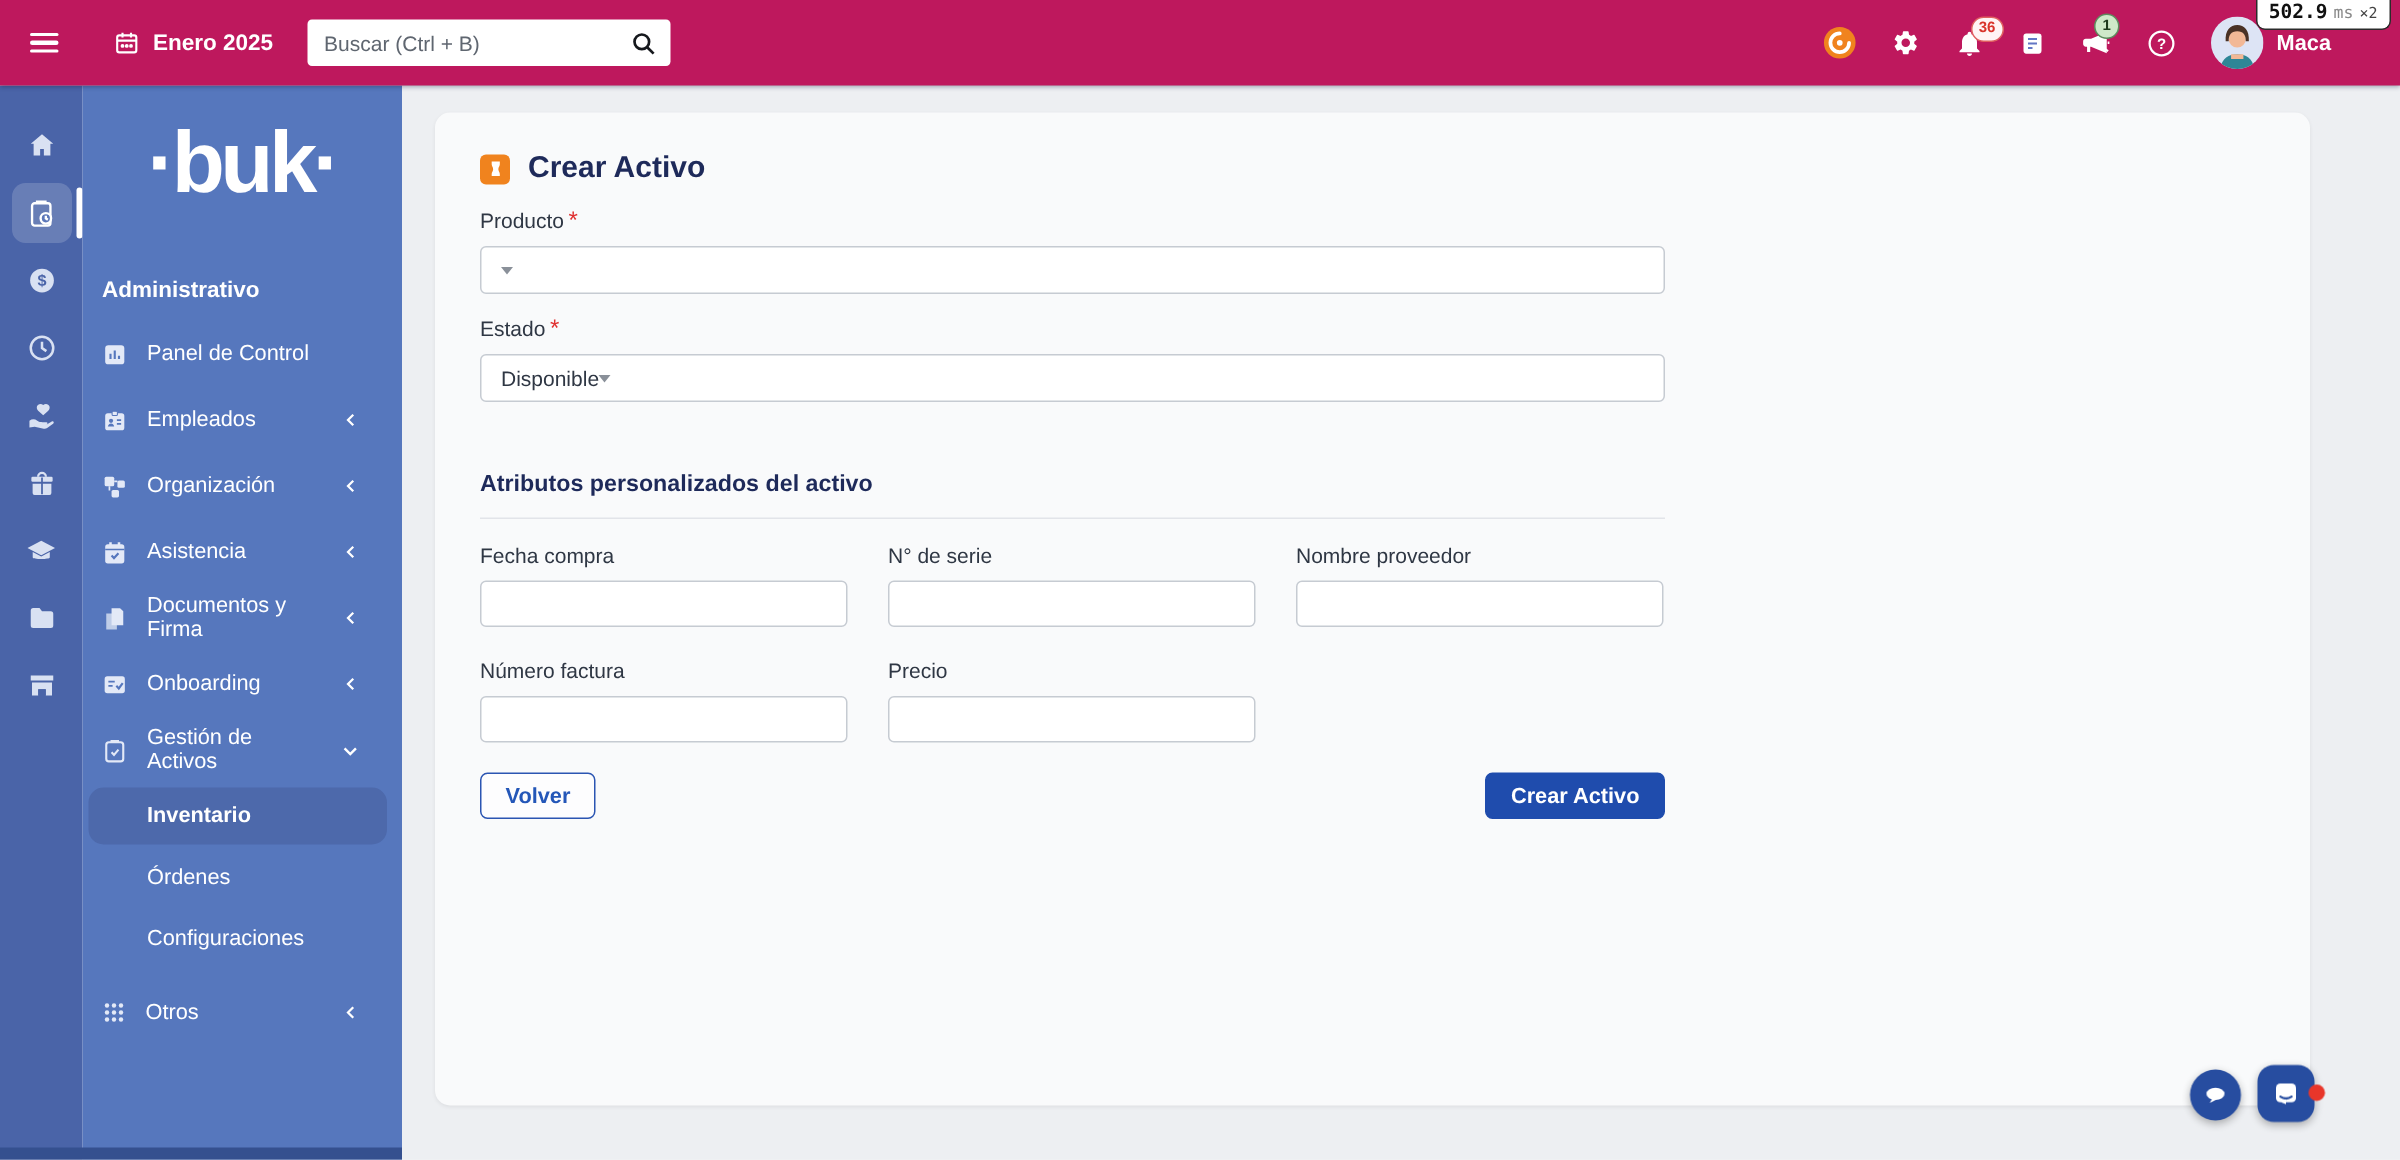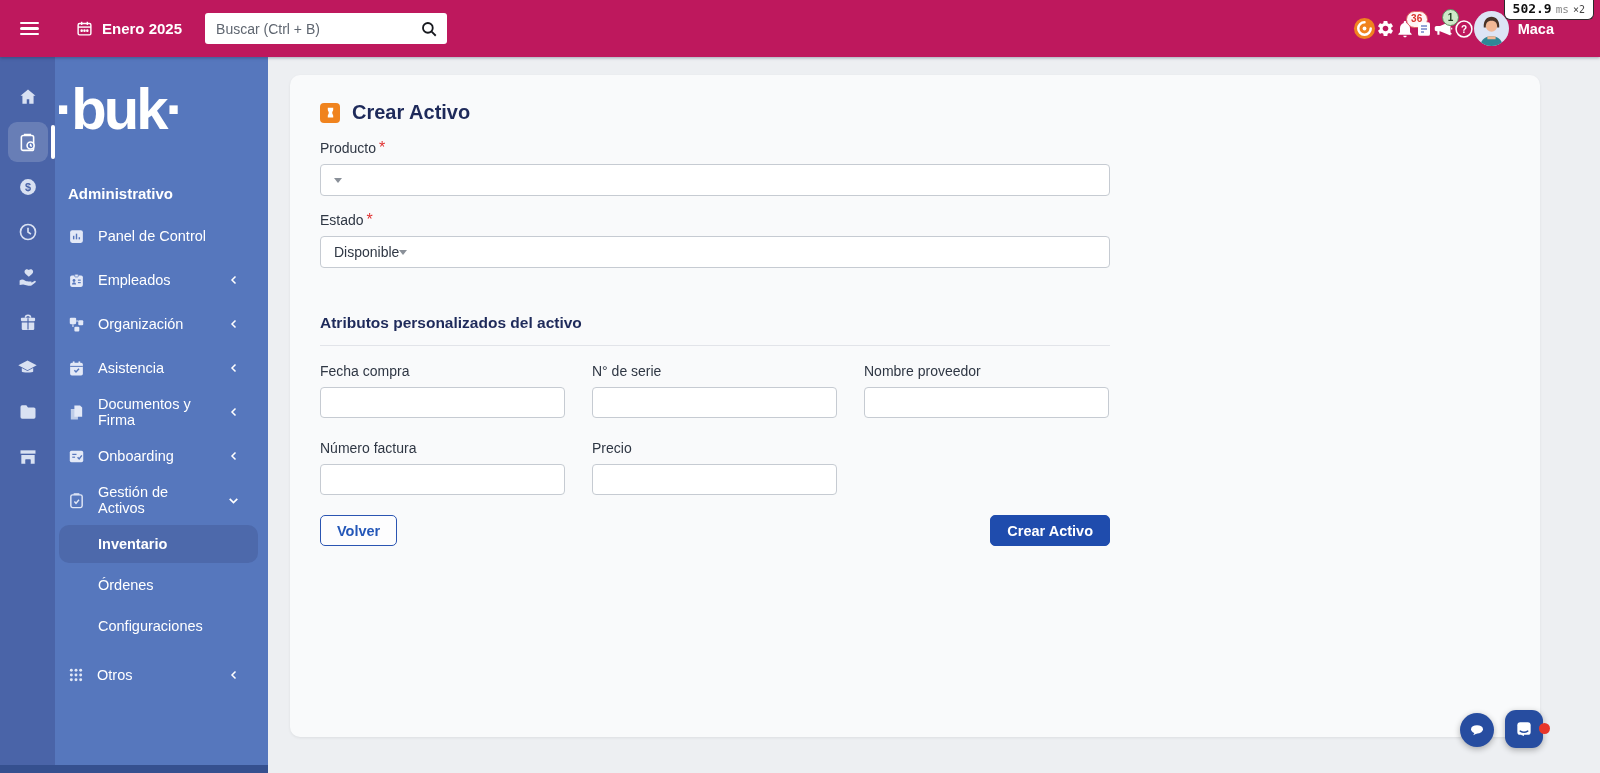--- a/index.html
+++ b/index.html
@@ -13,21 +13,21 @@
   .hamburger { margin-left:20px; width:19px; cursor:pointer; }
   .hamburger span { display:block; height:2.4px; background:#fff; border-radius:2px; margin:3.4px 0; }
   .period { display:flex; align-items:center; gap:9px; margin-left:37px;
     color:#fff; font-weight:bold; font-size:15px; }
   .searchbox { margin-left:23px; width:242px; height:31px; background:#fff;
     border-radius:3px; display:flex; align-items:center; padding:0 9px 0 11px; }
   .searchbox input { border:none; outline:none; flex:1; font-size:14px;
     font-family:"Liberation Sans",sans-serif; color:#333; background:transparent; }
   .searchbox input::placeholder { color:#5f6670; }
 
-  .top-right { margin-left:auto; margin-right:46px; display:flex; align-items:center; }
+  .top-right { margin-left:auto; margin-right:46px; display:flex; align-items:center; gap:23px; }
   .tico { position:relative; display:flex; align-items:center; justify-content:center; cursor:pointer; }
   .badge { position:absolute; font-size:10px; font-weight:bold; line-height:1;
     padding:2.5px 4.5px; border-radius:9px; }
   .badge.red { top:-8px; right:-13px; background:#fff4f4; color:#d9342b; border:1.5px solid #e06060; }
   .badge.green { top:-9px; right:-5px; background:#cfe9c9; color:#1d3a1d; border:1.5px solid #5d8b5d; }
   .avatar-wrap { display:flex; align-items:center; gap:9px; cursor:pointer; }
   .username { color:#fff; font-size:14.5px; font-weight:bold; }
 
   .perf-badge { position:fixed; top:0; right:6px; z-index:60; background:#fff;
     border:1px solid #2b2b2b; border-top:none; border-radius:0 0 6px 6px;
@@ -45,21 +45,21 @@
   .rail { width:55px; background:#4a64a8; display:flex; flex-direction:column;
     align-items:center; padding-top:20px; gap:5px; position:relative; flex-shrink:0; }
   .rail-item { width:40px; height:40px; border-radius:9px; display:flex;
     align-items:center; justify-content:center; cursor:pointer; position:relative; }
   .rail-item.active { background:rgba(255,255,255,.17); }
   .rail-item.active::after { content:""; position:absolute; right:-7px; top:3px;
     width:3.5px; height:34px; background:#fff; border-radius:2px; }
 
   
   .sidebar { width:213px; background:#5677bd; color:#fff; flex-shrink:0; position:relative; }
-  .logo { text-align:left; font-size:58px; font-weight:bold; letter-spacing:-3px;
+  .logo { text-align:center; font-size:58px; font-weight:bold; letter-spacing:-3px;
     margin-top:6px; height:92px; line-height:92px; color:#fff; }
   .side-section { margin:30px 0 0 13px; font-size:15px; font-weight:bold; }
   .nav { margin-top:12px; }
   .nav-item { height:44px; display:flex; align-items:center; padding:0 28px 0 13px;
     gap:13px; font-size:14.5px; cursor:pointer; }
   .nav-item .lbl { flex:1; }
   .subnav { }
   .sub-item { height:38px; margin:3px 10px 3px 4px; display:flex; align-items:center;
     padding-left:39px; font-size:14.5px; border-radius:10px; cursor:pointer; }
   .sub-item.selected { background:#4d69ab; font-weight:bold; }

